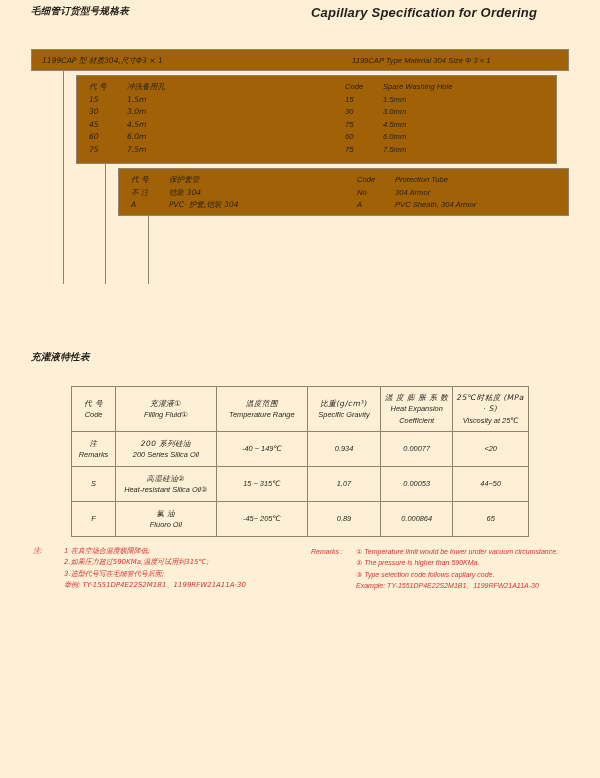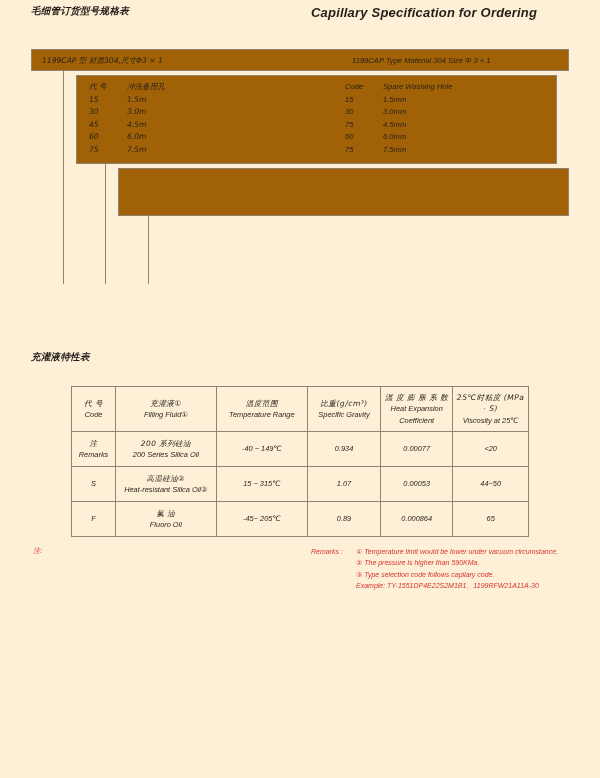--- a/index.html
+++ b/index.html
@@ -124,20 +124,42 @@
         <span class="r">
           <span class="c1">60</span><span>6.0mm</span>
         </span>
         <span class="r">
           <span class="c1">75</span><span>7.5mm</span>
         </span>
       </div>
     </div>
 
     <div class="box" style="left:118px;top:168px;width:451px;height:48px;">
+      <div class="blk cn" style="left:12px;top:5px;">
+        <span class="r">
+          <span class="c1">代 号</span><span>保护套管</span>
+        </span>
+        <span class="r">
+          <span class="c1">不 注</span><span>铠装 304</span>
+        </span>
+        <span class="r">
+          <span class="c1">A</span><span>PVC· 护套,铠装 304</span>
+        </span>
+      </div>
+      <div class="blk" style="left:238px;top:5px;">
+        <span class="r">
+          <span class="c1">Code</span><span>Protection Tube</span>
+        </span>
+        <span class="r">
+          <span class="c1">No</span><span>304 Armor</span>
+        </span>
+        <span class="r">
+          <span class="c1">A</span><span>PVC Sheath, 304 Armor</span>
+        </span>
+      </div>
     </div>
 
     <div class="vline" style="left:63px;top:71px;height:213px;"></div>
     <div class="vline" style="left:105px;top:164px;height:120px;"></div>
     <div class="vline" style="left:148px;top:216px;height:68px;"></div>
 
   </div>
 
   <div class="sec-title-cn cn" style="left:31px;top:351px;">充灌液特性表</div>
   <div class="sec-title-en" style="left:305px;top:351px;margin-top:44px;">Filling Fluid Characters</div>
@@ -210,20 +232,26 @@
         <td>-45~ 205℃</td>
         <td>0.89</td>
         <td>0.000864</td>
         <td>65</td>
       </tr>
     </tbody>
   </table>
 
   <div class="notes" style="left:33px;top:546px;width:270px;">
     <span class="lbl cn">注:</span>
+    <div class="lines" style="margin-left:31px;">
+      <span class="ln cn">1 在真空场合温度极限降低;</span>
+      <span class="ln cn">2.如果压力超过590KMa,温度可试用到315℃;</span>
+      <span class="ln cn">3.选型代号写在毛细管代号后面;</span>
+      <span class="ln cn">举例: TY-1551DP4E22S2M1B1、1199RFW21A11A-30</span>
+    </div>
   </div>
 
   <div class="notes" style="left:311px;top:546px;width:280px;">
     <span class="lbl">Remarks :</span>
     <div class="lines" style="margin-left:45px;">
       <span class="ln">① Temperature limit would be lower under vacuum circumstance.</span>
       <span class="ln">② The pressure is higher than 590KMa.</span>
       <span class="ln">③ Type selection code follows capilary code.</span>
       <span class="ln">Example: TY-1551DP4E22S2M1B1、1199RFW21A11A-30</span>
     </div>

